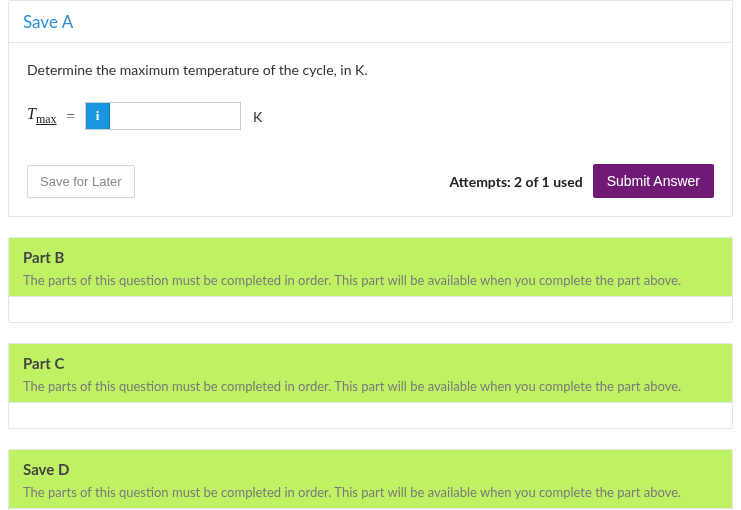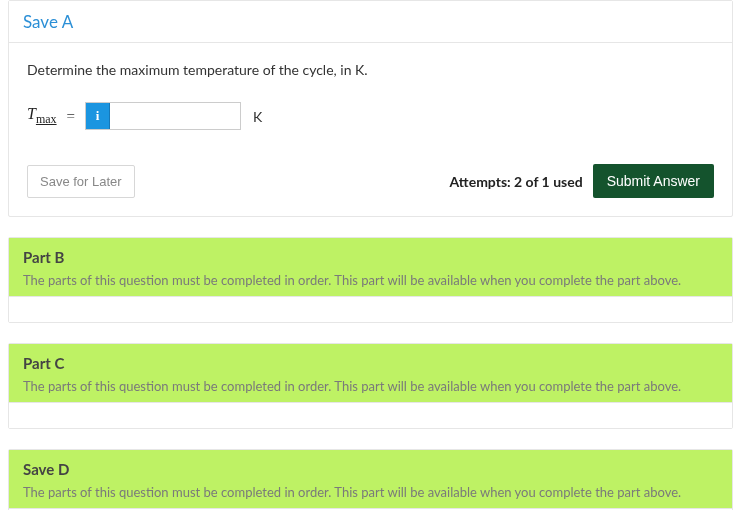--- a/index.html
+++ b/index.html
@@ -106,21 +106,21 @@
     cursor: pointer;
     text-align: center;
   }
   .right-actions {
     display: flex; align-items: center; gap: 10px;
   }
   .attempts {
     font-size: 14px; font-weight: 700; color: #222;
   }
   .submit-btn {
-    background: #14532d;
+    background: #701a75;
     color: #fff;
     border: none;
     font-size: 14px;
     padding: 9px 14px;
     border-radius: 2px;
     cursor: pointer;
   }
 </style>
 </head>
 <body>

